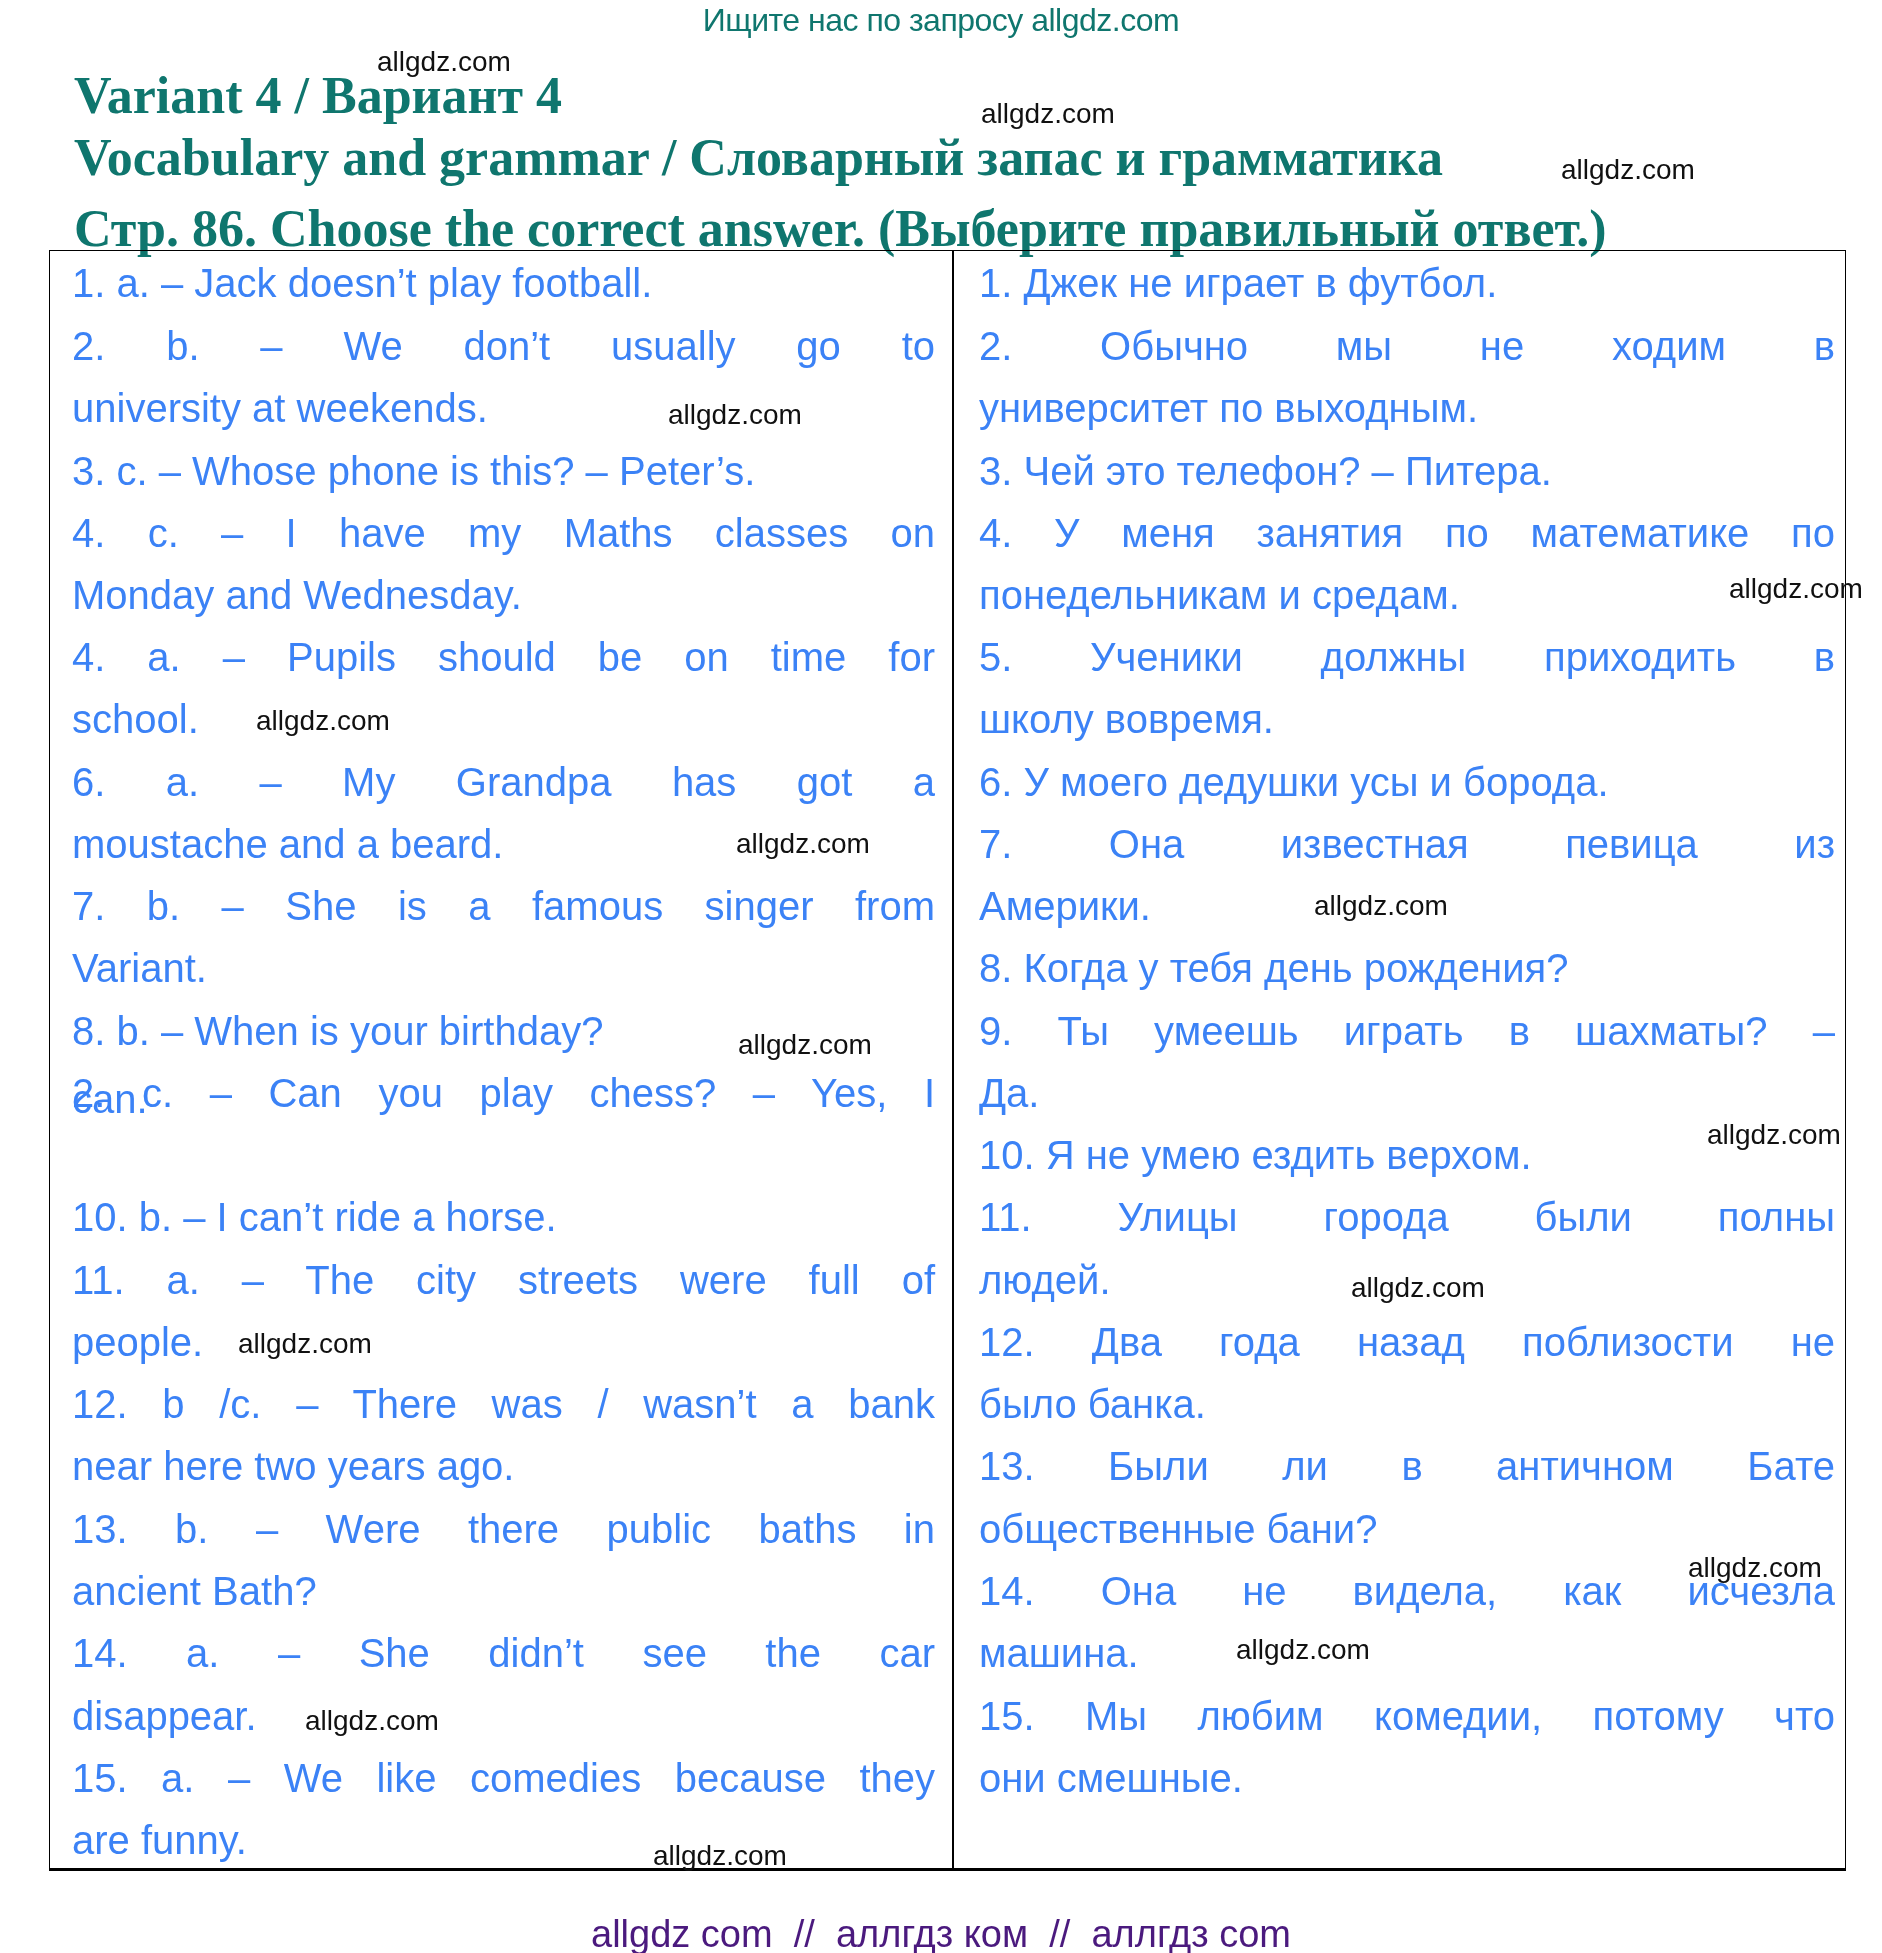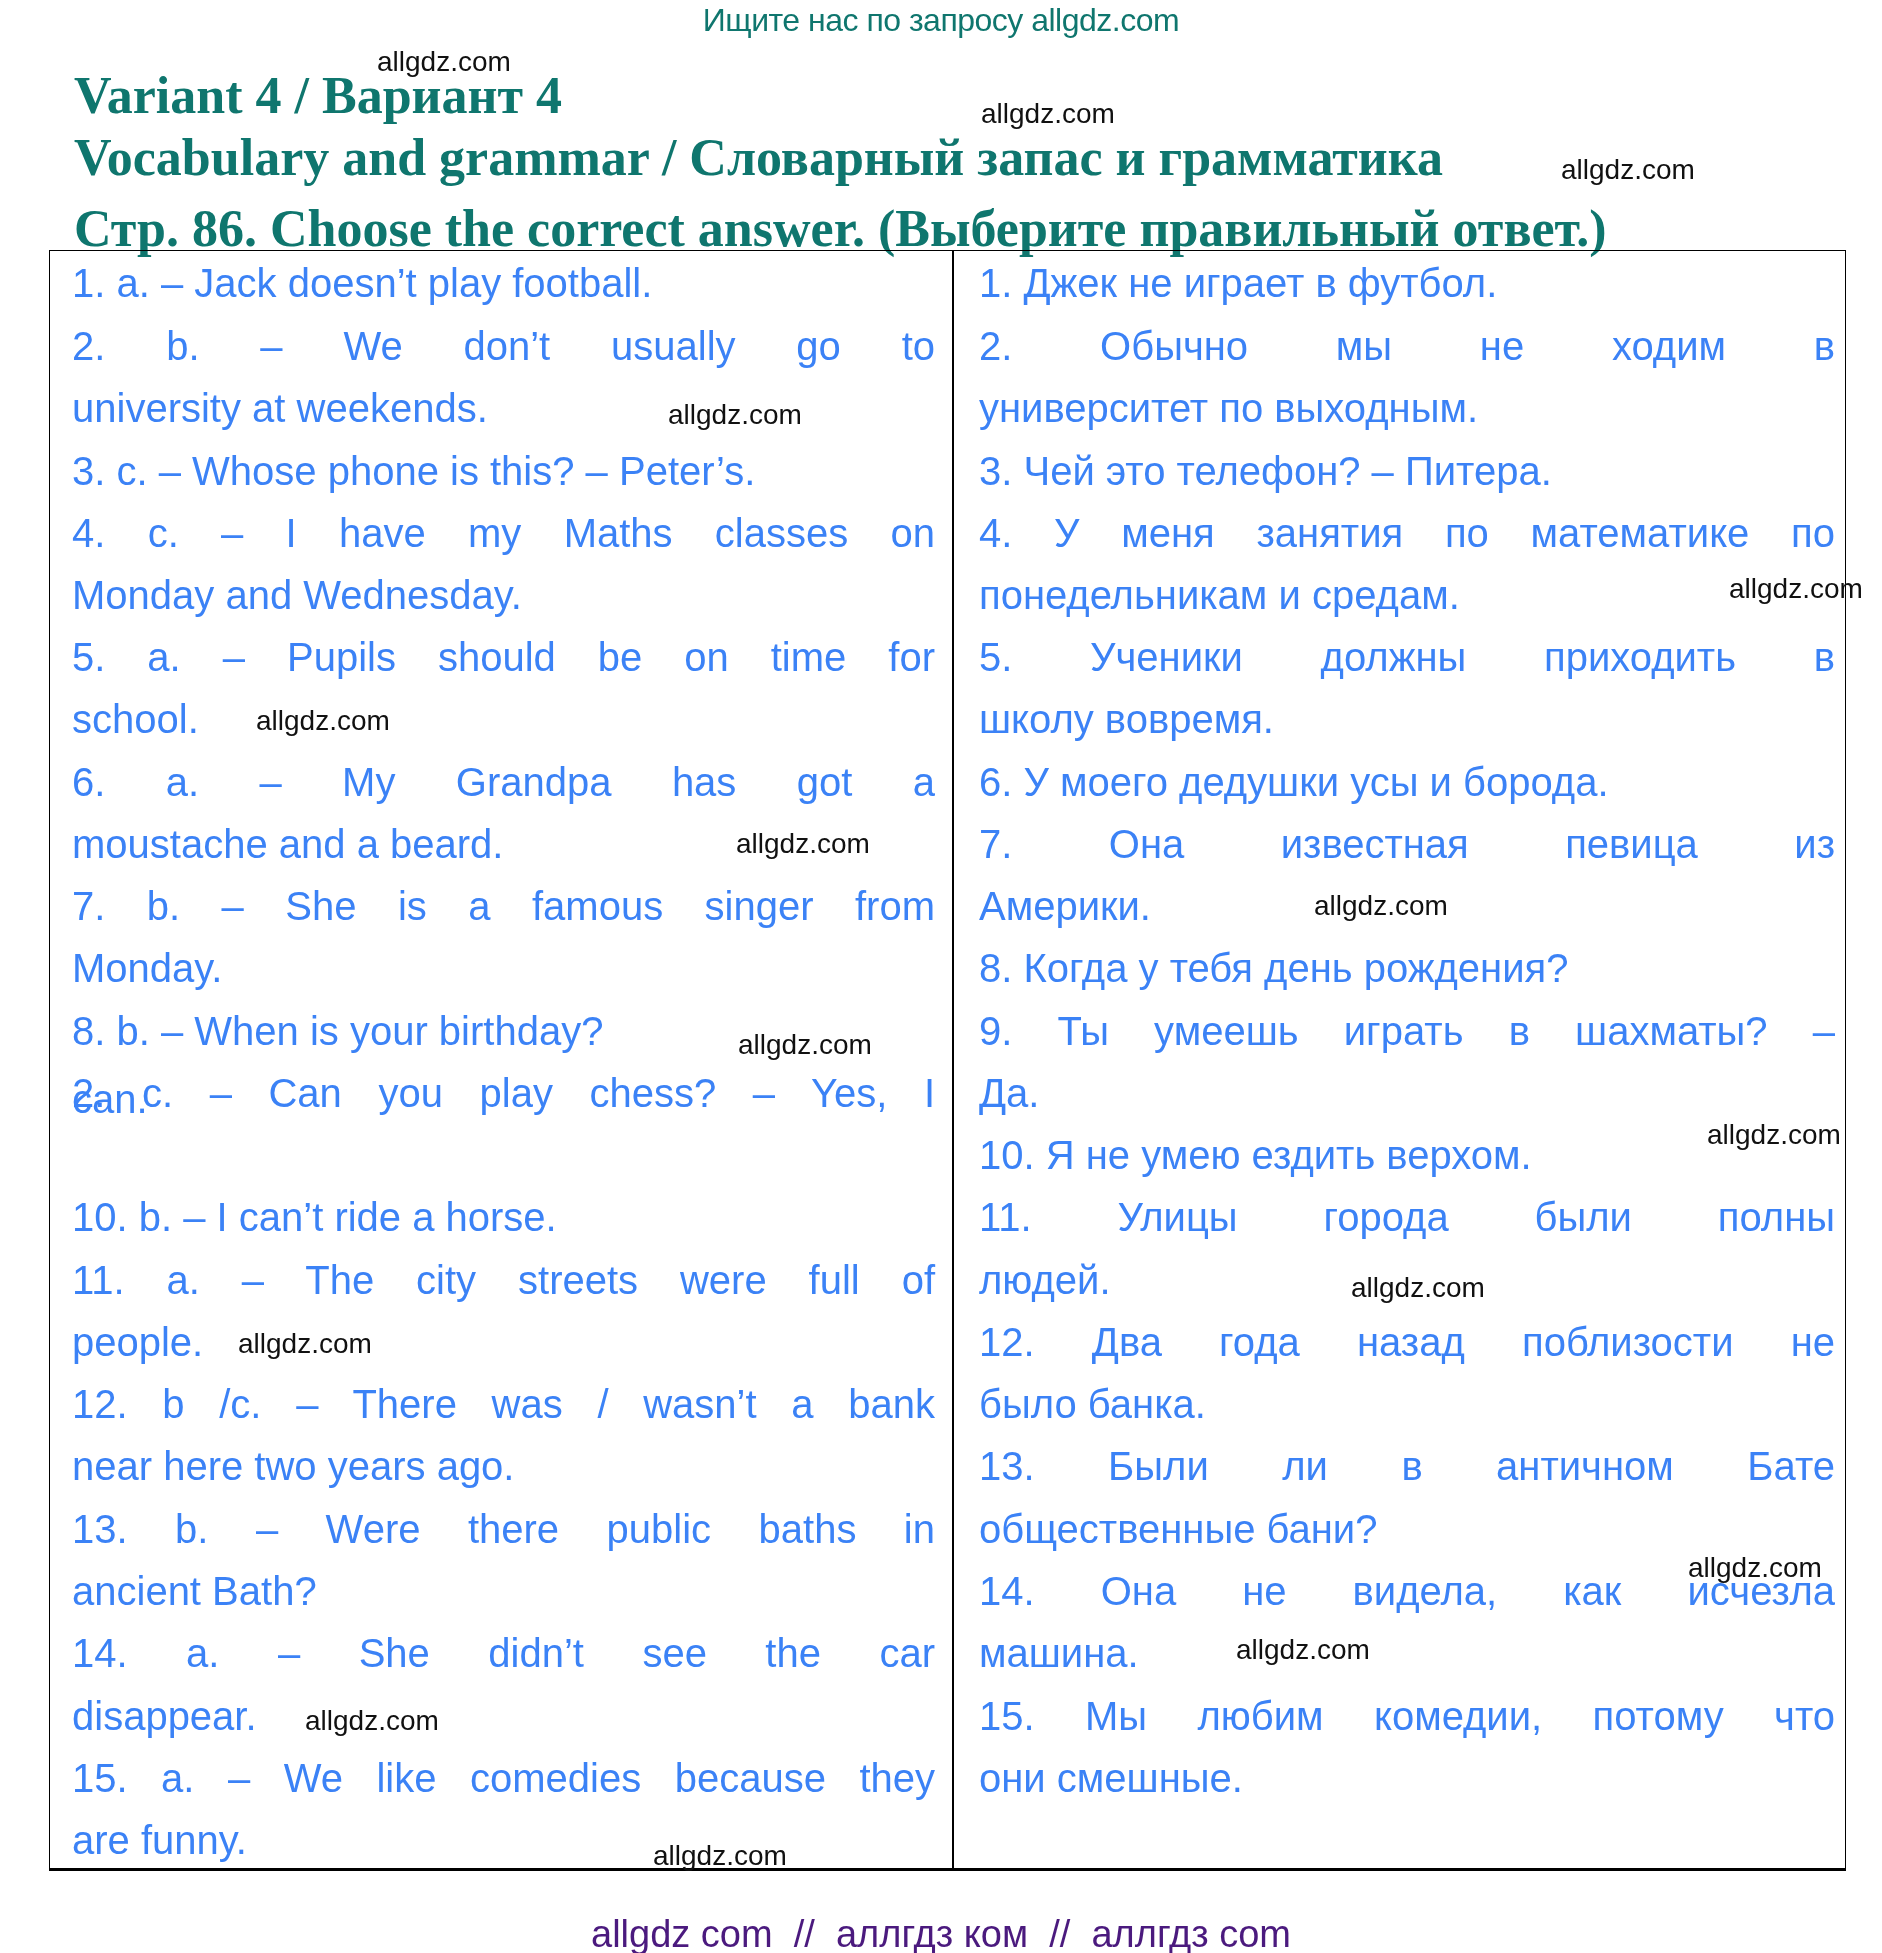--- a/index.html
+++ b/index.html
@@ -51,26 +51,26 @@
 <div class="table"></div>
 <div class="divider"></div>
 
 <div>
   <div class="line col-left" style="top:263px">1. a. – Jack doesn’t play football.</div>
   <div class="line col-left j" style="top:326px">2. b. – We don’t usually go to</div>
   <div class="line col-left" style="top:388px">university at weekends.</div>
   <div class="line col-left" style="top:451px">3. c. – Whose phone is this? – Peter’s.</div>
   <div class="line col-left j" style="top:513px">4. c. – I have my Maths classes on</div>
   <div class="line col-left" style="top:575px">Monday and Wednesday.</div>
-  <div class="line col-left j" style="top:637px">5. a. – Pupils should be on time for</div>
+  <div class="line col-left j" style="top:637px">4. a. – Pupils should be on time for</div>
   <div class="line col-left" style="top:699px">school.</div>
   <div class="line col-left j" style="top:762px">6. a. – My Grandpa has got a</div>
   <div class="line col-left" style="top:824px">moustache and a beard.</div>
   <div class="line col-left j" style="top:886px">7. b. – She is a famous singer from</div>
-  <div class="line col-left" style="top:948px">Monday.</div>
+  <div class="line col-left" style="top:948px">Variant.</div>
   <div class="line col-left" style="top:1011px">8. b. – When is your birthday?</div>
   <div class="line col-left j" style="top:1073px">2. c. – Can you play chess? – Yes, I</div>
   <div class="line col-left" style="top:1079px">can.</div>
   <div class="line col-left" style="top:1197px">10. b. – I can’t ride a horse.</div>
   <div class="line col-left j" style="top:1260px">11. a. – The city streets were full of</div>
   <div class="line col-left" style="top:1322px">people.</div>
   <div class="line col-left j" style="top:1384px">12. b /c. – There was / wasn’t a bank</div>
   <div class="line col-left" style="top:1446px">near here two years ago.</div>
   <div class="line col-left j" style="top:1509px">13. b. – Were there public baths in</div>
   <div class="line col-left" style="top:1571px">ancient Bath?</div>

